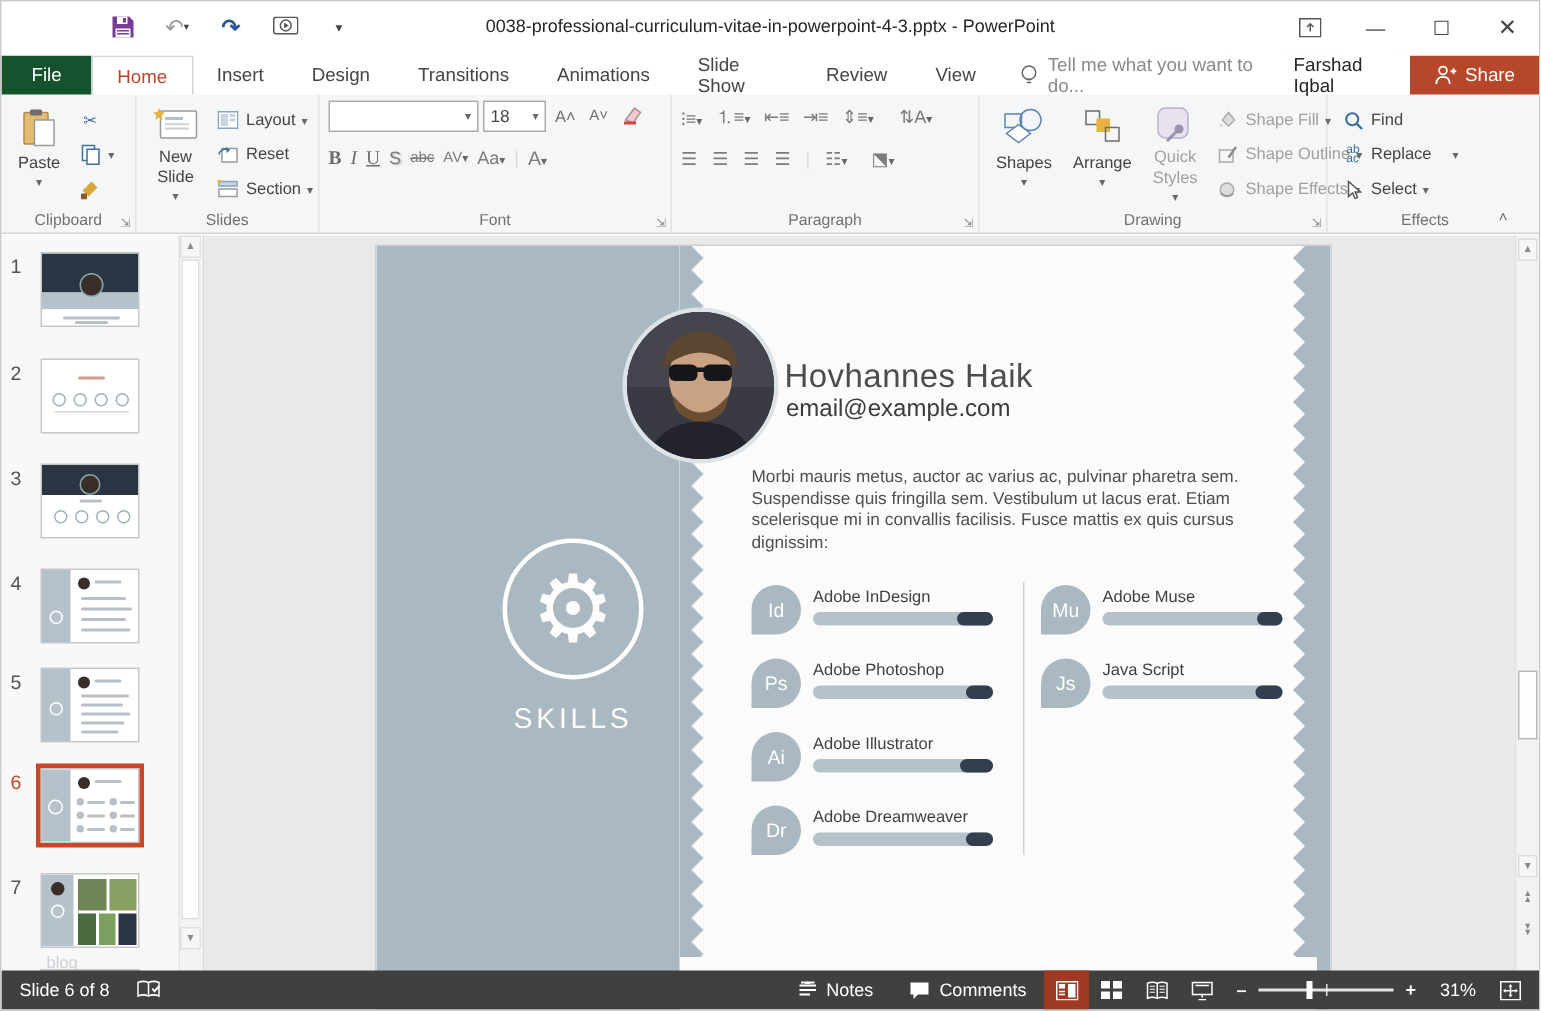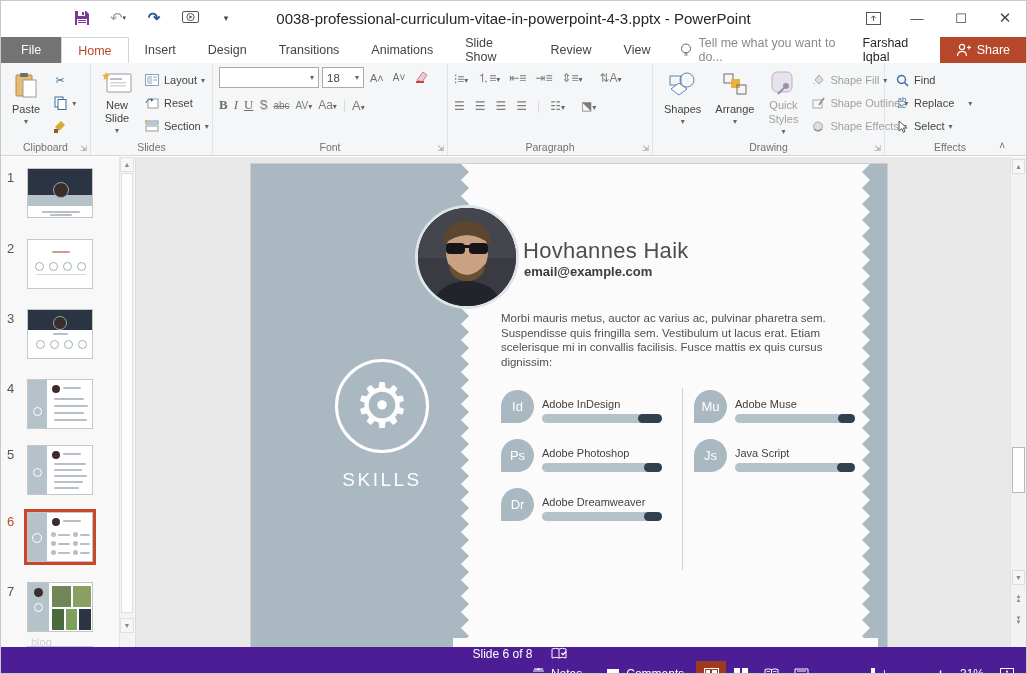--- a/index.html
+++ b/index.html
@@ -9,28 +9,28 @@
   
   .titlebar { position:absolute; left:0; top:0; width:100%; height:36px; background:#fff; z-index:5; }
   .deco { position:absolute; right:0; top:0; width:330px; height:60px; overflow:hidden; z-index:0; pointer-events:none; }
   .deco .c { position:absolute; border-radius:50%; border:12px solid #eeeeee; }
   .deco .c2 { border-width:7px; border-color:#f1f1f1; }
   .qat { position:absolute; left:70px; top:5px; display:flex; align-items:center; gap:14px; z-index:6; }
   .qat-btn { width:22px; height:24px; display:flex; align-items:center; justify-content:center; font-size:15px; color:#444; cursor:default; }
   .undo-g { color:#9a9a9a; }
   .redo-b { color:#2b579a; font-weight:bold; }
   .qat-sm { font-size:9px; color:#444; }
-  .title-text { position:absolute; left:0; right:0; top:9px; text-align:center; font-size:15px; color:#262626; z-index:5; }
+  .title-text { position:absolute; left:0; right:0; top:9px; text-align:center; font-size:12px; color:#262626; z-index:5; }
   .winbtns { position:absolute; right:6px; top:4px; display:flex; gap:14px; z-index:6; }
   .winbtn { width:30px; height:26px; display:flex; align-items:center; justify-content:center; font-size:13px; color:#444; }
 
   
   .tabsrow { position:absolute; left:0; top:36px; width:100%; height:26px; background:#fff; display:flex; align-items:stretch; z-index:4; }
   .tab { padding:0 16px; display:flex; align-items:center; font-size:12.5px; color:#444; }
-  .tab-file { background:#737373; color:#fff; padding:0 20px; }
+  .tab-file { background:#14532d; color:#fff; padding:0 20px; }
   .tab-active { background:#fff; color:#b7472a; border:1px solid #d5d5d5; border-bottom:none; }
   .tellme { display:flex; align-items:center; gap:6px; font-size:12.5px; color:#8a8a8a; padding:0 14px; }
   .spacer { flex:1; }
   .username { font-size:12.5px; color:#262626; display:flex; align-items:center; padding:0 12px; }
   .share { background:#b7472a; color:#fff; display:flex; align-items:center; gap:6px; padding:0 16px; font-size:12.5px; }
 
   
   .ribbon { position:absolute; left:0; top:62px; width:100%; height:93px; background:#f5f6f7; border-bottom:1px solid #d4d4d4; z-index:3; display:flex; }
   .rgroup { position:relative; height:100%; border-right:1px solid #e2e3e4; padding:4px 4px 16px 6px; display:flex; gap:4px; }
   .rgroup-label { position:absolute; bottom:2px; left:0; right:0; text-align:center; font-size:10.5px; color:#717171; }
@@ -66,47 +66,47 @@
   
   .canvas { position:absolute; left:136px; top:0; right:16px; height:100%; }
   .slide { position:absolute; left:114px; top:7px; width:636px; height:590px; background:#fbfbfb; box-shadow:0 0 0 1px #cfcfcf; overflow:hidden; }
   .leftpanel { position:absolute; left:0; top:0; width:202px; height:100%; background:#a9b8c1; }
   .zigzag-l { position:absolute; left:202px; top:0; }
   .rightstrip { position:absolute; right:0; top:0; width:9px; height:100%; background:#a9b8c1; }
   .zigzag-r { position:absolute; right:9px; top:0; }
 
   .photo { position:absolute; left:164px; top:41px; width:104px; height:104px; border-radius:50%; border:3px solid #dde4e8; overflow:hidden; background:#34343c; }
   .cv-name { position:absolute; left:272px; top:74px; font-size:22px; color:#4d4d4d; letter-spacing:.3px; }
-  .cv-email { position:absolute; left:273px; top:100px; font-size:13px; color:#3b3b3b;font-weight:bold; }
+  .cv-email { position:absolute; left:273px; top:100px; font-size:16px; color:#3b3b3b; }
   .cv-intro { position:absolute; left:250px; top:147px; width:362px; font-size:11.5px; line-height:14.6px; color:#4f4f4f; }
 
   .skills-wrap { position:absolute; left:60px; top:195px; width:142px; text-align:center; color:#fff; }
   .gear-ring { width:94px; height:94px; border:3px solid #fff; border-radius:50%; margin:0 auto; display:flex; align-items:center; justify-content:center; }
   .gear-glyph { font-size:62px; color:#fdfdfd; line-height:1; font-family:"DejaVu Sans", sans-serif; }
   .skills-title { margin-top:16px; font-size:19px; letter-spacing:2.5px; color:#fdfdfd; }
 
   .skillcol { position:absolute; top:226px; width:165px; display:flex; flex-direction:column; gap:16px; }
   .skillcol.left { left:250px; }
   .skillcol.right { left:443px; }
-  .skill-row { display:flex; gap:8px; height:33px;align-items:flex-end; }
+  .skill-row { display:flex; gap:8px; height:33px; }
   .badge { width:33px; height:33px; background:#a9b8c1; color:#fff; font-size:13px; display:flex; align-items:center; justify-content:center; border-radius:50% 50% 50% 0; flex:none; }
   .skill-body { flex:1; padding-top:2px; }
   .skill-label { font-size:11px; color:#3f3f3f; margin-bottom:4px; white-space:nowrap; }
   .skill-bar { position:relative; width:120px; height:9px; background:#b5c2ca; border-radius:5px; }
   .skill-bar .cap { position:absolute; right:0; top:0; height:9px; background:#333f4f; border-radius:5px; }
   .coldivider { position:absolute; left:431px; top:224px; width:1px; height:182px; background:#cdd2d6; }
 
   
   .vscroll { position:absolute; right:0; top:0; width:16px; height:100%; background:#f2f2f2; border-left:1px solid #e3e3e3; }
   .vs-btn { position:absolute; left:1px; width:13px; height:15px; display:flex; align-items:center; justify-content:center; font-size:7px; color:#8a8a8a; background:#f6f6f6; border:1px solid #ddd; }
   .vs-thumb { position:absolute; left:1px; top:290px; width:13px; height:46px; background:#fdfdfd; border:1px solid #b9b9b9; }
   .vs-dbl { flex-direction:column; line-height:4px; font-size:6px; }
 
   
-  .statusbar { position:absolute; left:0; bottom:0; width:100%; height:26px; background:#4c1d95; color:#fff; display:flex; align-items:center; font-size:12px; z-index:6;flex-direction:column; }
+  .statusbar { position:absolute; left:0; bottom:0; width:100%; height:26px; background:#404040; color:#fff; display:flex; align-items:center; font-size:12px; z-index:6; }
   .sb-left { display:flex; align-items:center; gap:18px; padding-left:12px; }
   .sb-right { margin-left:auto; display:flex; align-items:center; gap:0; }
   .sb-item { display:flex; align-items:center; gap:6px; padding:0 12px; height:26px; }
   .sb-view { width:30px; height:26px; display:flex; align-items:center; justify-content:center; }
   .sb-view.active { background:#9e3a21; }
   .zoomslider { display:flex; align-items:center; gap:8px; padding:0 8px; }
   .ztrack { position:relative; width:90px; height:2px; background:rgba(255,255,255,.85); }
   .ztick { position:absolute; left:50%; top:-3px; width:1px; height:8px; background:rgba(255,255,255,.85); }
   .zhandle { position:absolute; left:36%; top:-5px; width:4px; height:12px; background:#fff; }
   svg { display:block; }
@@ -623,20 +623,29 @@
           <div class="skill-row">
             <div class="badge">Ps</div>
             <div class="skill-body">
                 <div class="skill-label">Adobe Photoshop</div>
               <div class="skill-bar">
                   <div class="cap" style="width: 15%;"></div>
                 </div>
               </div>
           </div>
           <div class="skill-row">
+            <div class="badge">Ai</div>
+            <div class="skill-body">
+                <div class="skill-label">Adobe Illustrator</div>
+              <div class="skill-bar">
+                  <div class="cap" style="width: 18%;"></div>
+                </div>
+              </div>
+          </div>
+          <div class="skill-row">
             <div class="badge">Dr</div>
             <div class="skill-body">
                 <div class="skill-label">Adobe Dreamweaver</div>
               <div class="skill-bar">
                   <div class="cap" style="width: 15%;"></div>
                 </div>
               </div>
           </div>
         </div>
 

